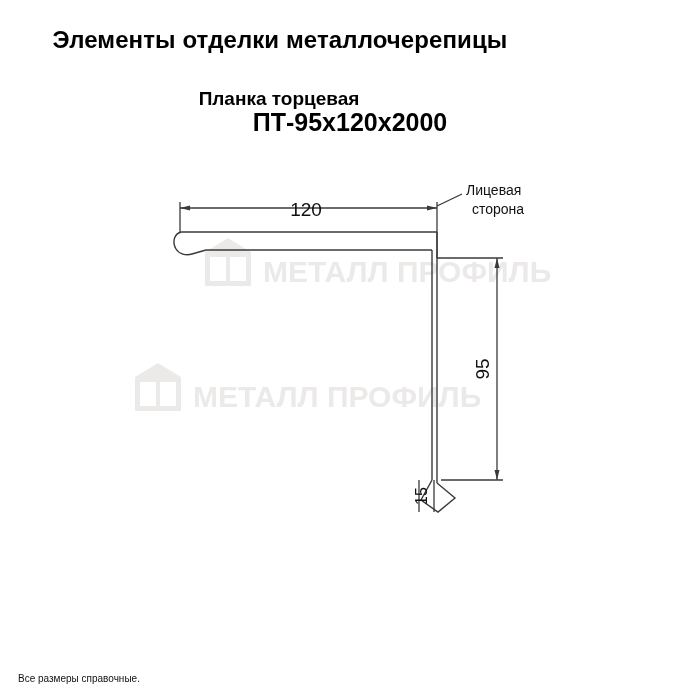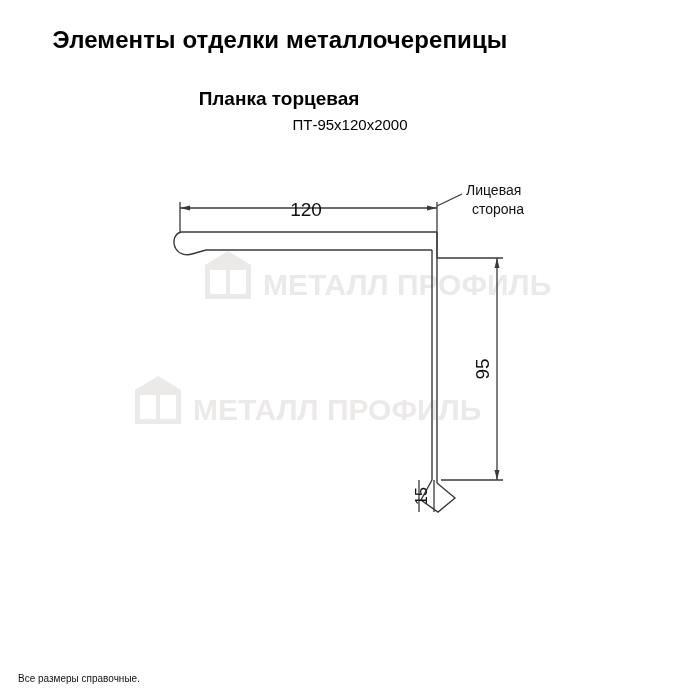--- a/index.html
+++ b/index.html
@@ -39,40 +39,40 @@
     left: 0;
     width: 558px;
     text-align: center;
     font-size: 19px;
     font-weight: bold;
     color: #000;
   }
 
   .title-code {
     position: absolute;
-    top: 116px;
+    top: 108px;
     left: 0;
     width: 700px;
     text-align: center;
-    font-size: 15px;
-    font-weight: normal;
+    font-size: 25px;
+    font-weight: bold;
     color: #000;
   }
 
   .drawing {
     position: absolute;
     top: 150px;
     left: 0;
     width: 700px;
     height: 420px;
   }
 
   .watermark-layer {
     position: absolute;
-    top: 150px;
+    top: 137px;
     left: 0;
     width: 700px;
     height: 420px;
     pointer-events: none;
     text-align: center;
   }
 
   .footer {
     position: absolute;
     left: 18px;

